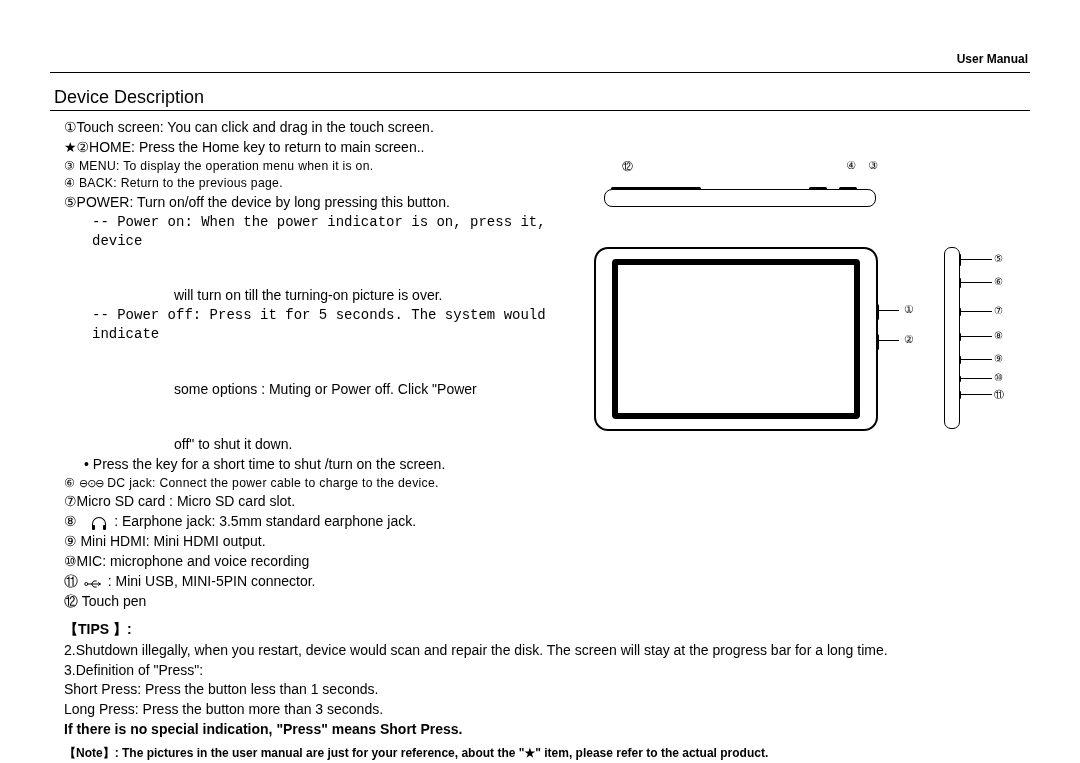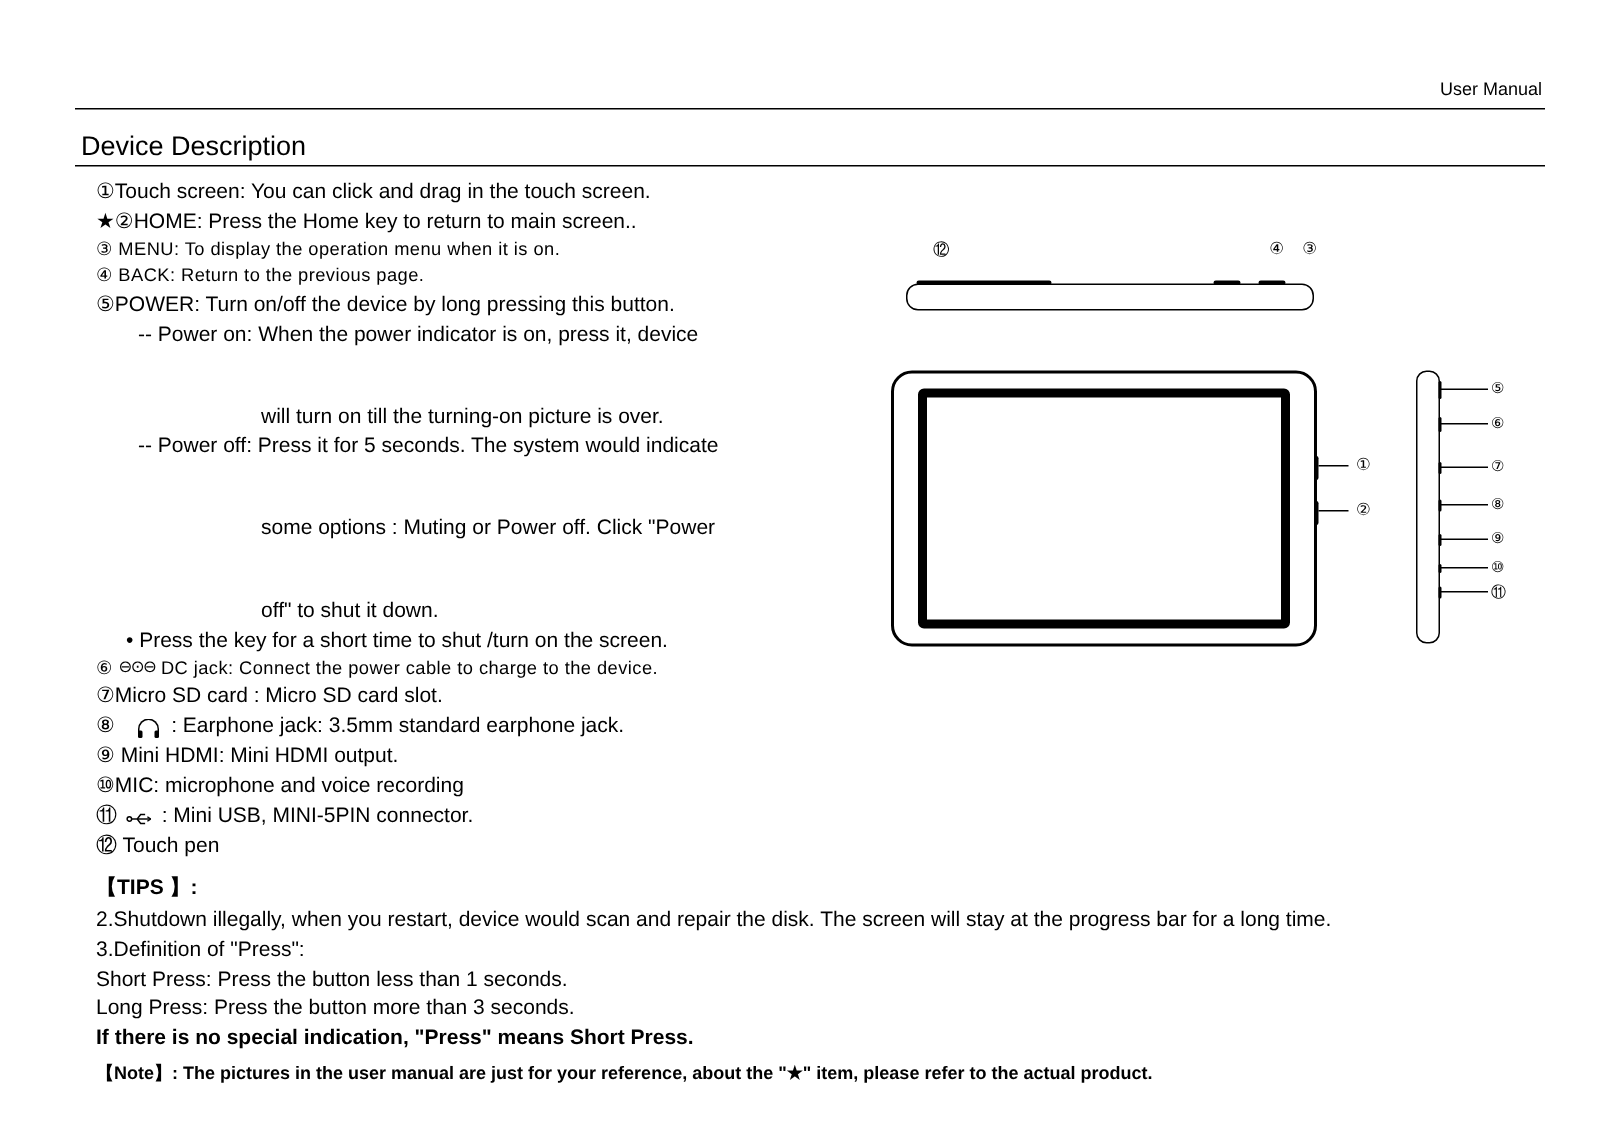--- a/index.html
+++ b/index.html
@@ -12,20 +12,21 @@
     width: 1080px;
     height: 763px;
   }
   .page {
     padding: 40px 50px 30px 50px;
   }
   .header-right {
     text-align: right;
     font-size: 12px;
     padding: 12px 2px 6px 0;
+    font-weight: bold;
   }
   .hr-top {
     border: none;
     border-top: 1px solid #000;
     margin: 0;
   }
   .section-title {
     font-size: 18px;
     font-weight: normal;
     padding: 14px 0 2px 4px;
@@ -41,21 +42,21 @@
     justify-content: space-between;
   }
   .text-col {
     flex: 0 0 520px;
     padding-left: 14px;
     line-height: 1.35;
   }
   .text-col .line {
     margin: 1px 0;
   }
-  .text-col .indent1 { padding-left: 28px; }
+  .text-col .indent1 { padding-left: 28px; font-family: Liberation Mono, monospace; }
   .text-col .indent2 { padding-left: 110px; margin-top: 36px; }
   .text-col .small-font { font-size: 12.2px; letter-spacing: 0.3px; }
   .bullet-dot::before {
     content: "• ";
   }
   .icon-headphone {
     display:inline-block;
     width:12px; height:10px;
     border: 1.5px solid #000;
     border-bottom: none;

